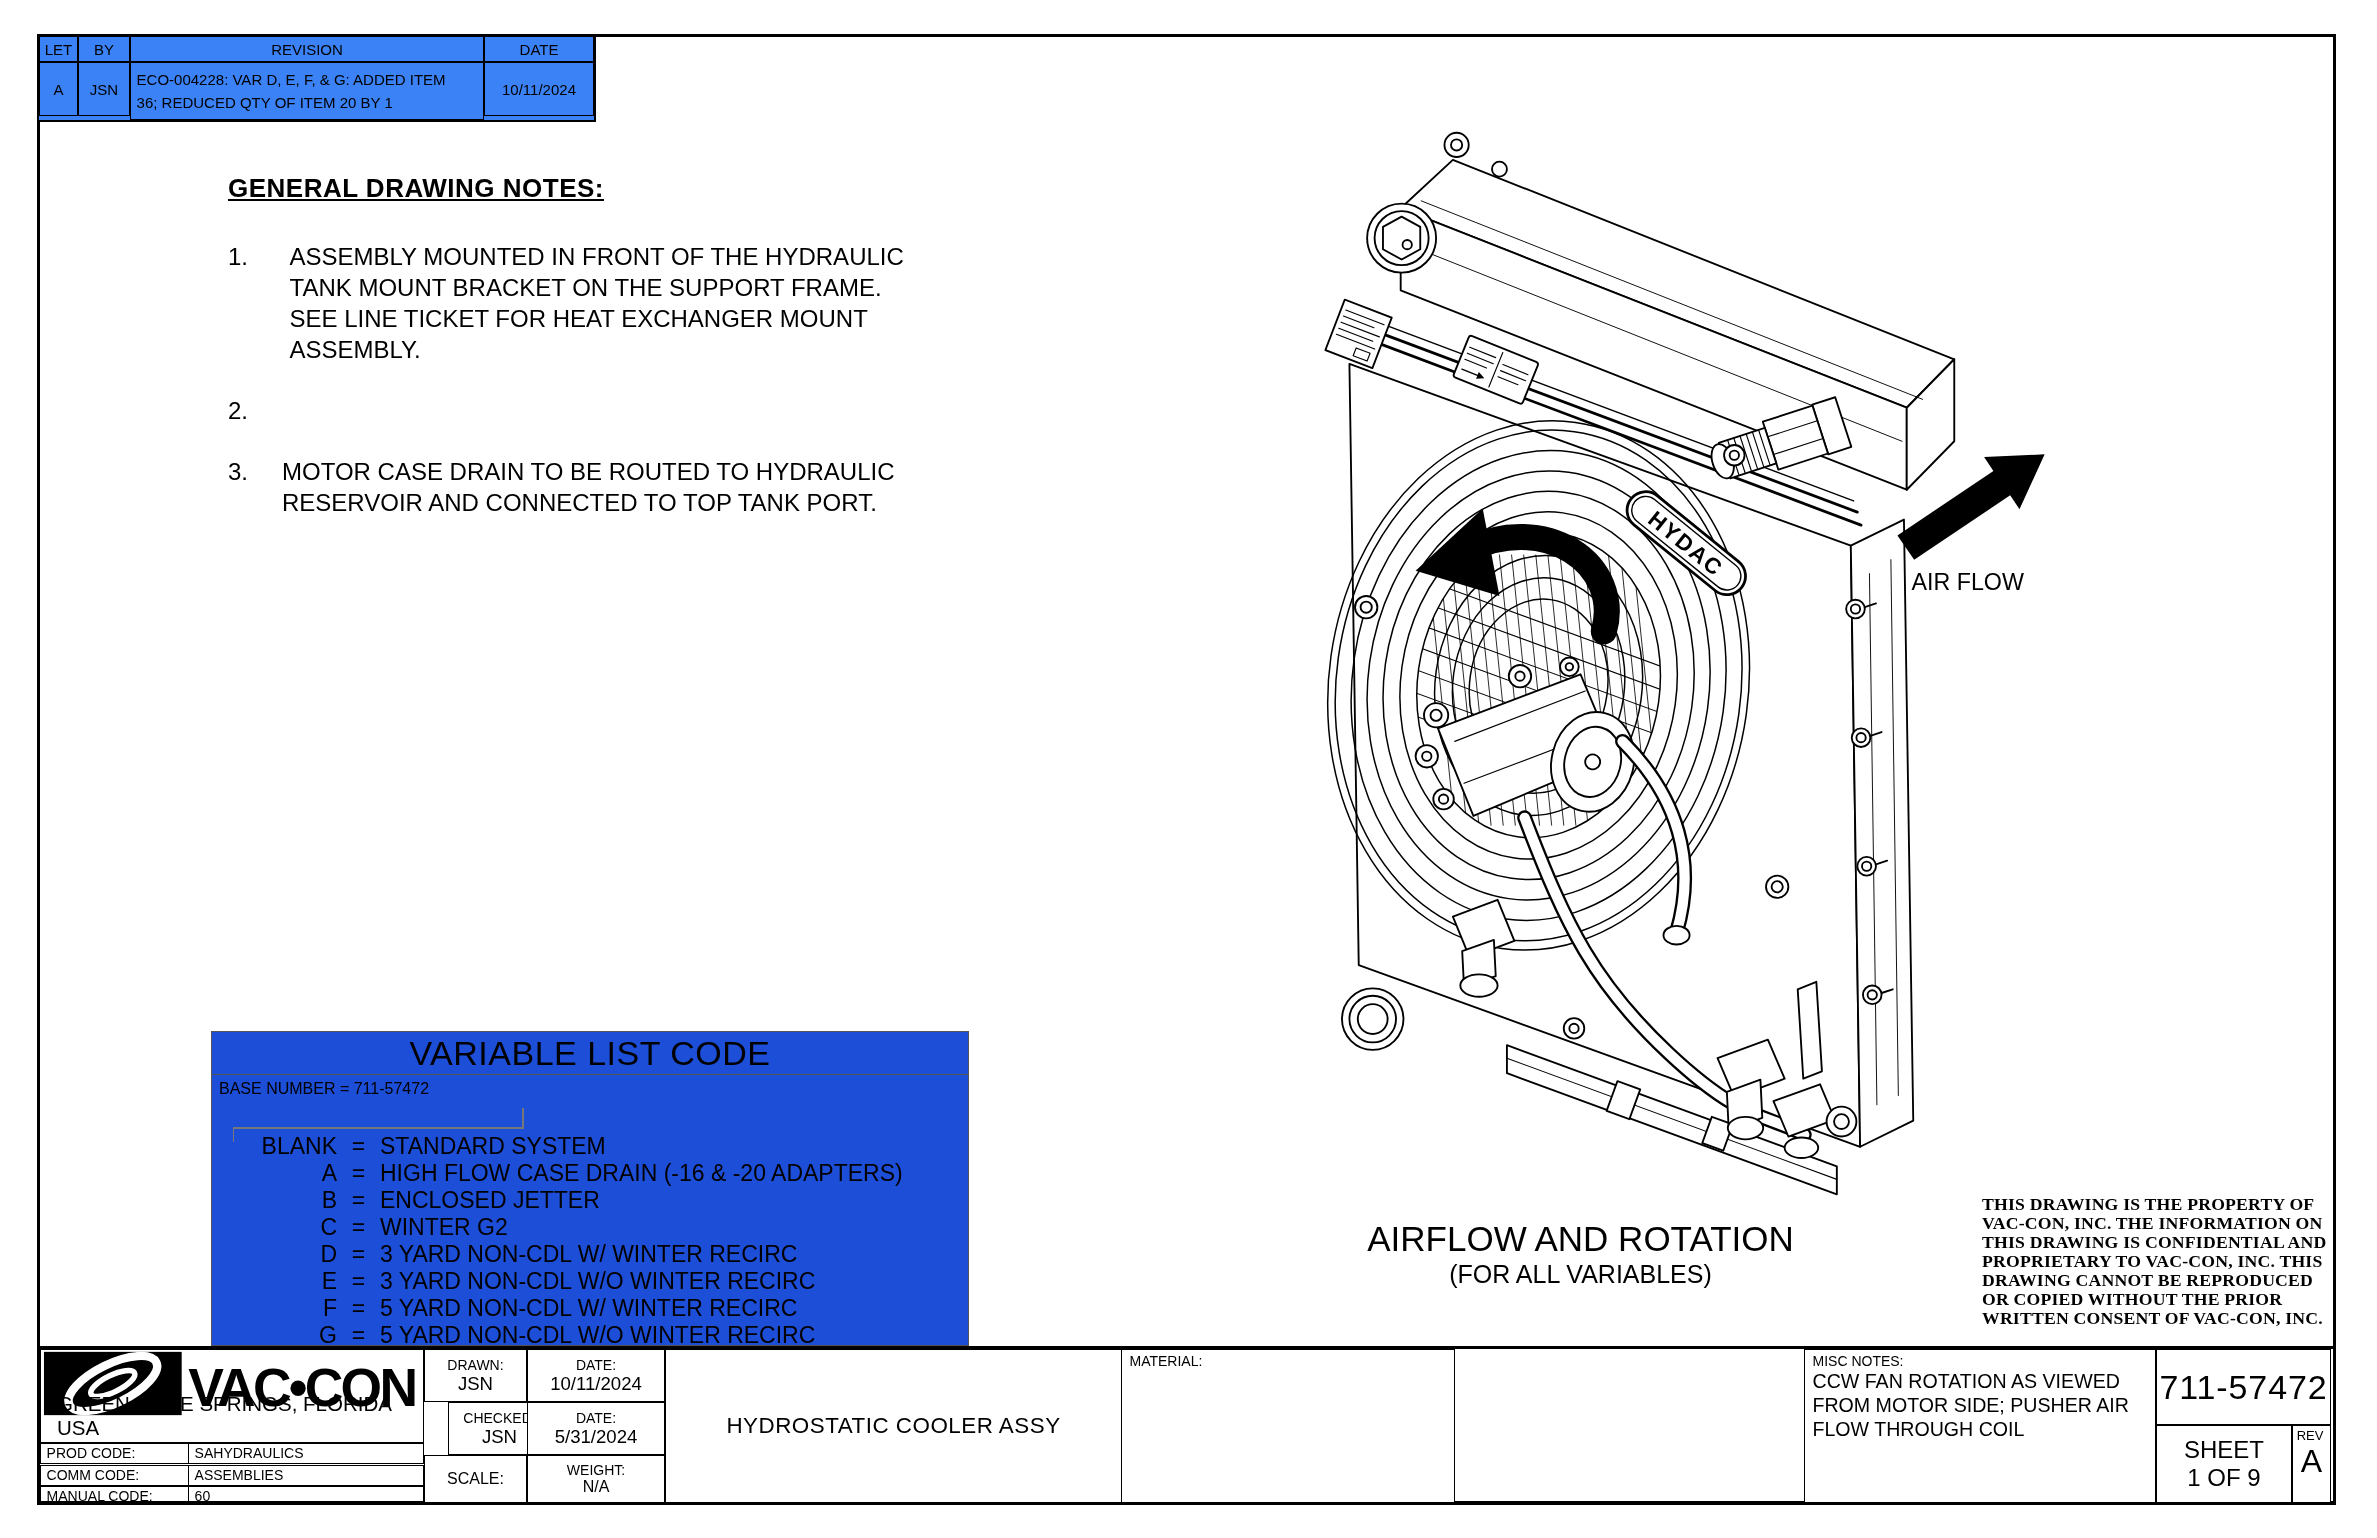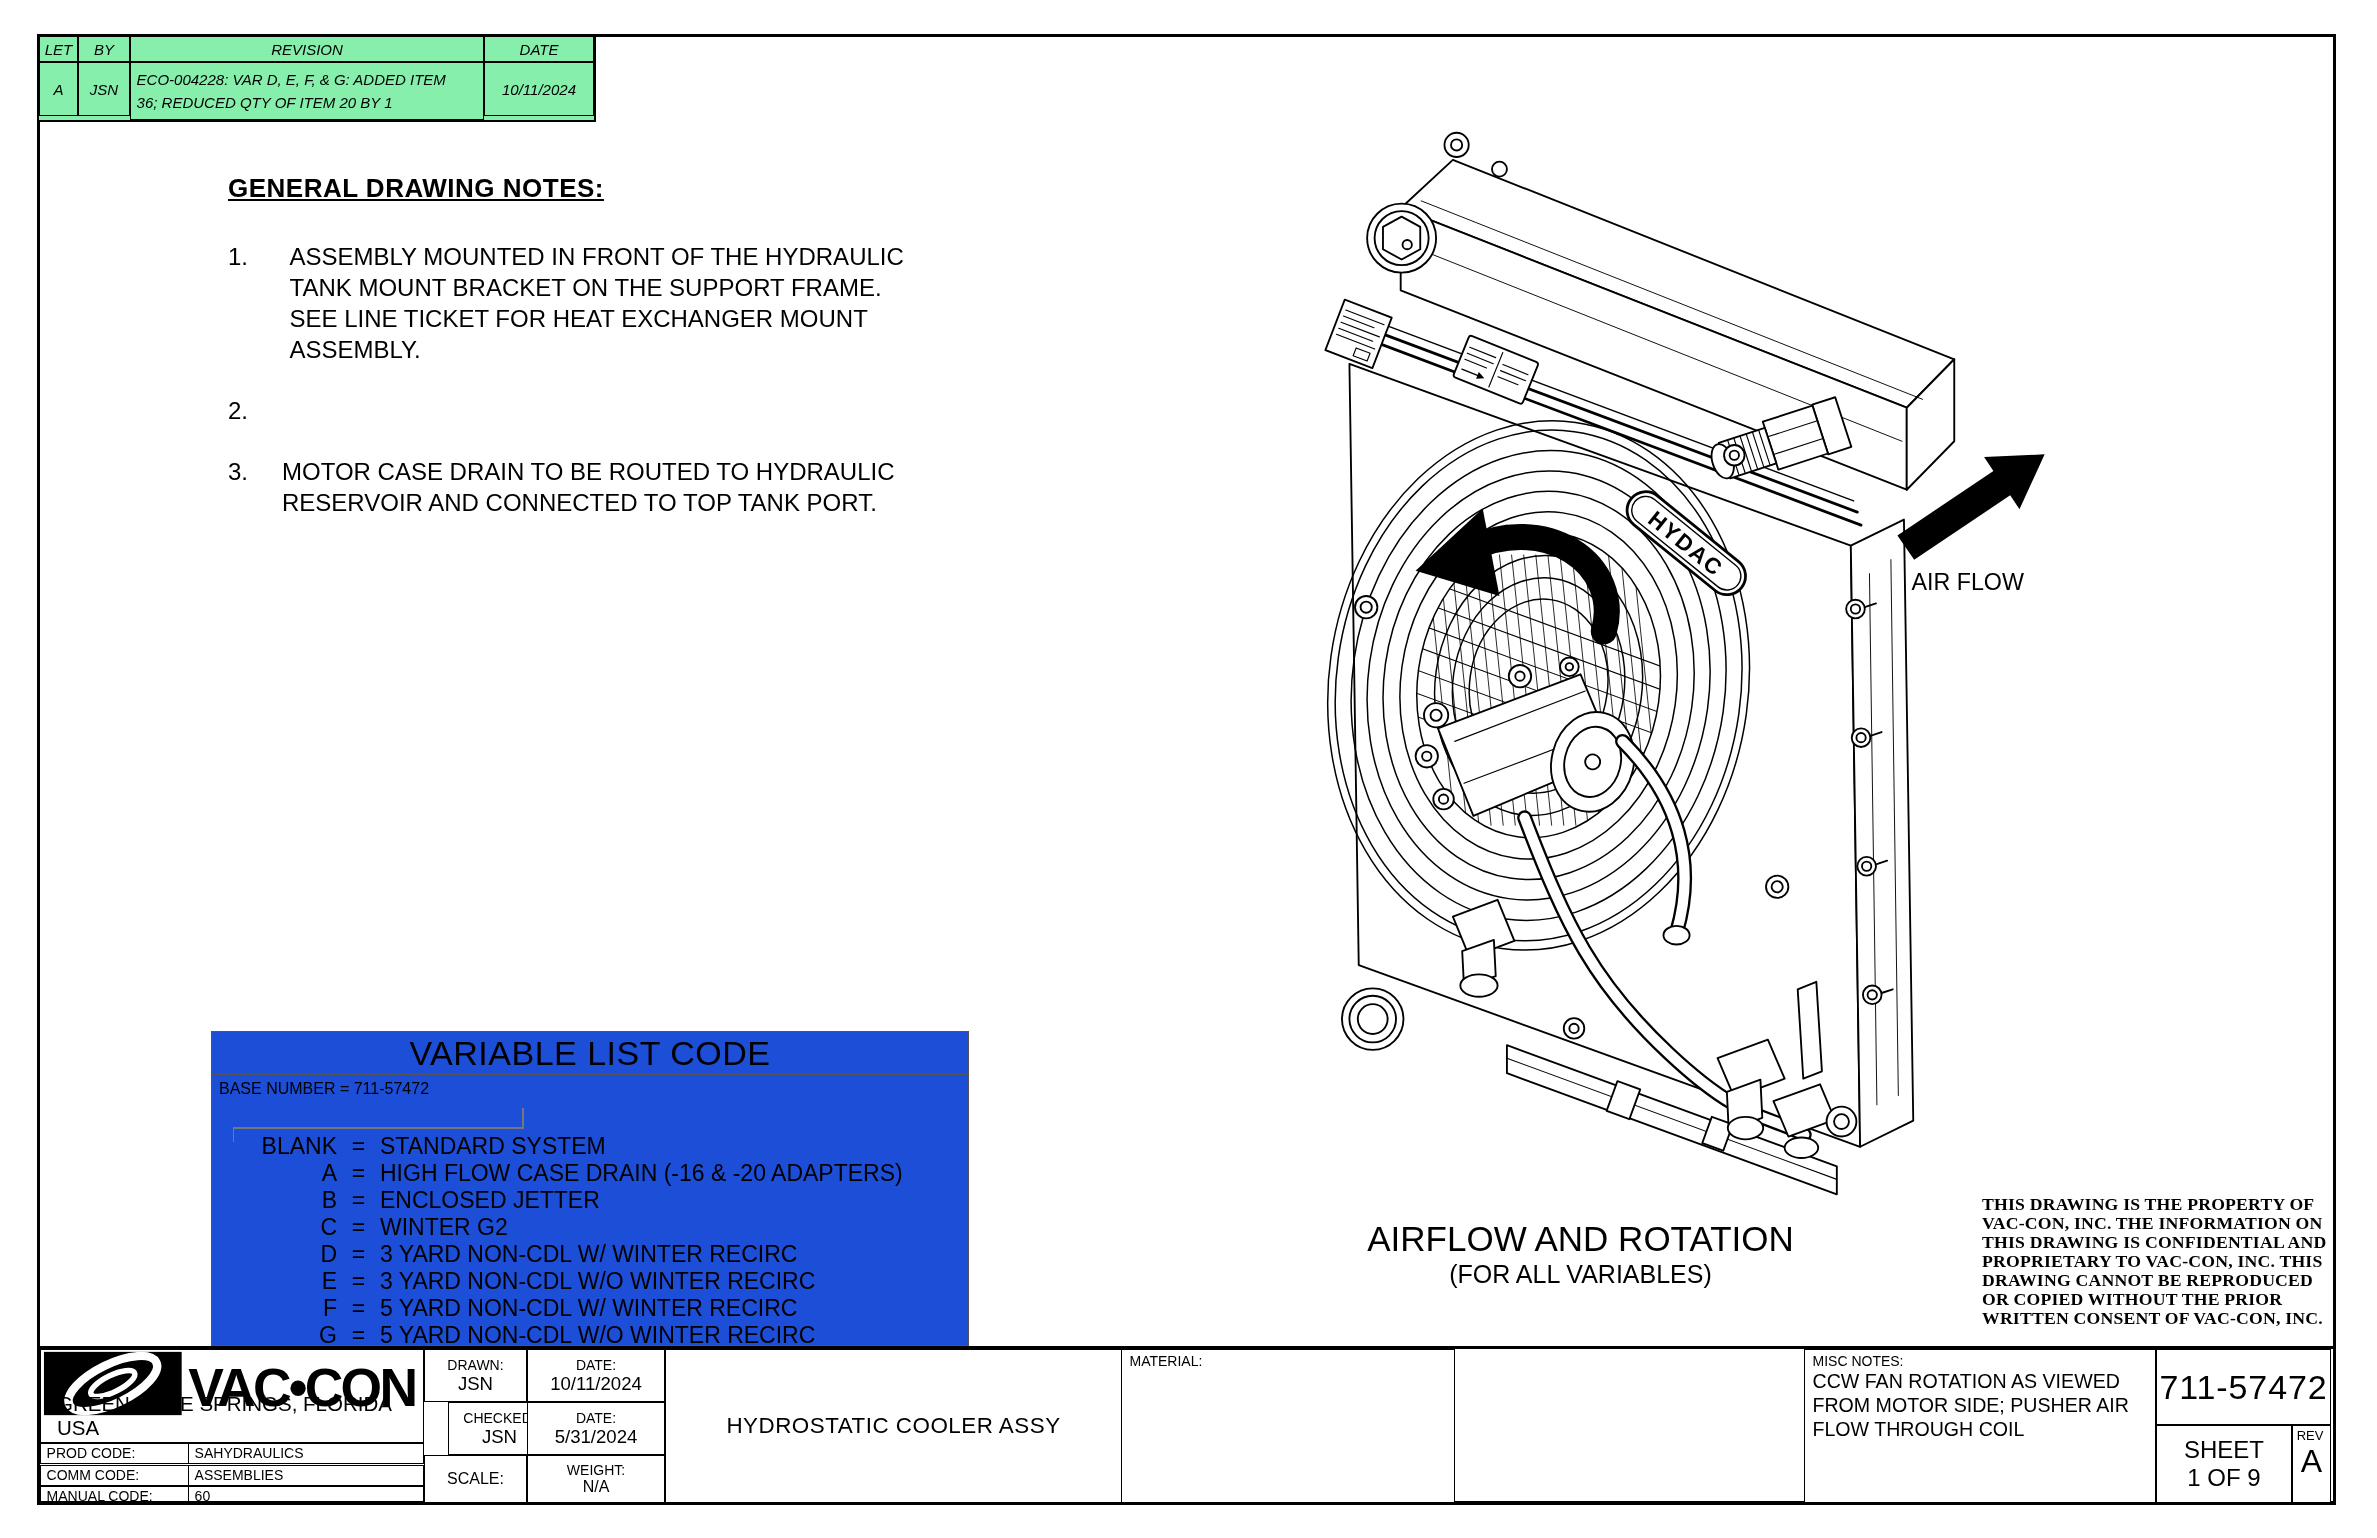--- a/index.html
+++ b/index.html
@@ -7,21 +7,21 @@
     position:relative; width:2377px; height:1538px; background:#ffffff;
     font-family:"Liberation Sans", sans-serif; color:#000; overflow:hidden;
   }
   .abs { position:absolute; }
   
   .frame { left:37px; top:34px; width:2299px; height:1471px;
     border:3.7px solid #000; box-sizing:border-box; }
   
   .rev { left:37px; top:34px; display:grid;
     grid-template-columns:39px 52px 354px 110px;
-    border:2.8px solid #000; background:#86efac; font-size:15px;font-style:italic; }
+    border:2.8px solid #000; background:#3b82f6; font-size:15px; }
   .rev .c { border:0.9px solid #000; display:flex; align-items:center; justify-content:center; }
   .rev .hd { height:24px; font-size:15px; }
   .rev .dr { height:52px; }
   .rev .rv { justify-content:flex-start; padding:1.9px 5.6px; line-height:23px; text-align:left; }
   
   .notes { left:228px; top:173px; width:764px; }
   .notes-title { font-size:26px; font-weight:bold; text-decoration:underline; margin-bottom:37px; letter-spacing:0.5px; }
   .note-item { display:flex; font-size:24px; line-height:31px; margin-bottom:30px; }
   .note-num { width:54px; flex:0 0 54px; }
   .note-l2 { padding-left:7.5px; }

